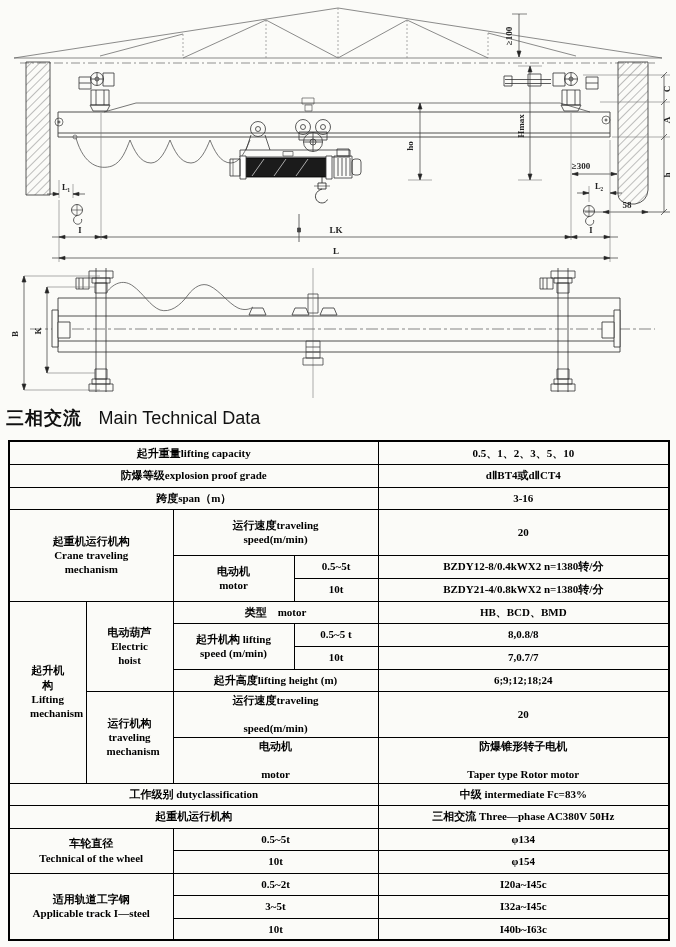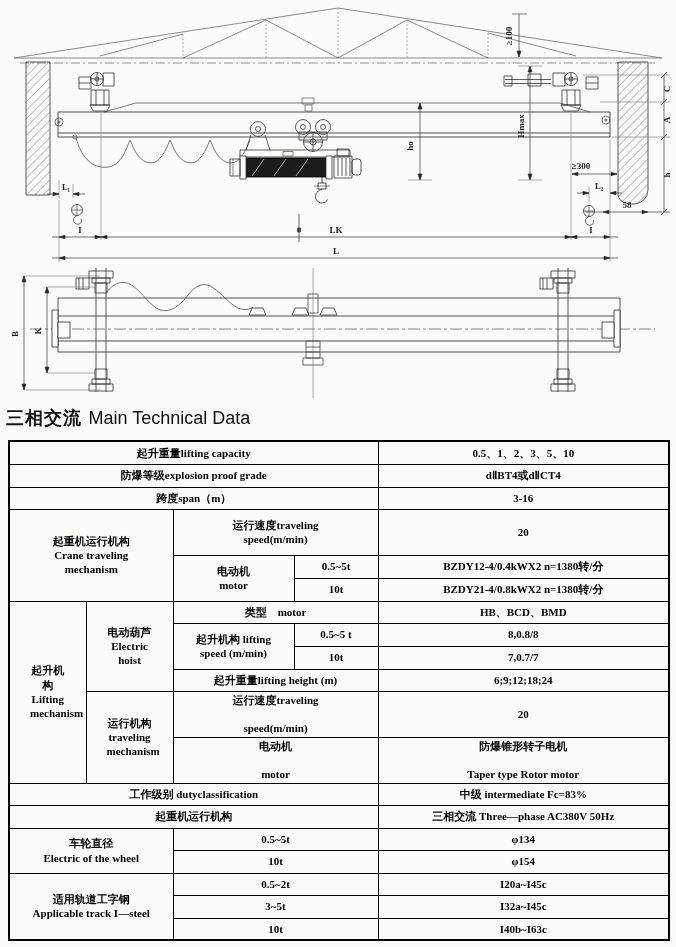--- a/index.html
+++ b/index.html
@@ -1,21 +1,21 @@
 <!DOCTYPE html>
 <html><head>
 <meta charset="utf-8">
 <style>
   html,body{margin:0;padding:0;background:#fbfbf8;}
   body{width:676px;height:947px;position:relative;font-family:"Liberation Sans",sans-serif;color:#111;overflow:hidden;}
   svg{display:block;}
   .dwg line,.dwg path,.dwg rect,.dwg circle,.dwg polyline{vector-effect:non-scaling-stroke;}
   .heading{margin:6px 0 10px 6px;}
   .heading .cn{font-weight:bold;font-size:18px;letter-spacing:1px;}
-  .heading .en{font-size:18px;margin-left:2px;}
+  .heading .en{font-size:18px;margin-left:12px;}
   table.spec{border-collapse:collapse;margin:8px 0 0 8px;table-layout:fixed;width:660px;
     font-family:"Liberation Serif",serif;font-weight:bold;font-size:11px;color:#000;}
   table.spec td{border:1px solid #000;text-align:center;vertical-align:middle;
     padding:1px 20px;white-space:pre-line;line-height:1.3;}
   table.spec{border:2px solid #000;}
   .dimtext{font-family:"Liberation Serif",serif;font-size:9px;fill:#222;font-weight:bold;}
   .dimtext.small{font-size:8.5px;}
 </style>
 </head>
 <body>
@@ -367,21 +367,21 @@
 Crane traveling
 mechanism</td>
     <td colspan="2">运行速度traveling
 speed(m/min)</td>
     <td>20</td>
   </tr>
   <tr style="height:23px">
     <td rowspan="2">电动机
 motor</td>
     <td>0.5~5t</td>
-    <td>BZDY12-4/0.4kWX2  n=1380转/分</td>
+    <td>BZDY12-8/0.4kWX2  n=1380转/分</td>
   </tr>
   <tr style="height:23px">
     <td>10t</td>
     <td>BZDY21-4/0.8kWX2  n=1380转/分</td>
   </tr>
   <tr style="height:22px">
     <td rowspan="6">起升机构
 Lifting
 mechanism</td>
     <td rowspan="4">电动葫芦
@@ -394,21 +394,21 @@
     <td rowspan="2">起升机构 lifting
 speed (m/min)</td>
     <td>0.5~5 t</td>
     <td>8,0.8/8</td>
   </tr>
   <tr style="height:23px">
     <td>10t</td>
     <td>7,0.7/7</td>
   </tr>
   <tr style="height:22px">
-    <td colspan="2">起升重量lifting height (m)</td>
+    <td colspan="2">起升高度lifting height (m)</td>
     <td>6;9;12;18;24</td>
   </tr>
   <tr style="height:46px">
     <td rowspan="2">运行机构
 traveling
 mechanism</td>
     <td colspan="2">运行速度traveling
 
 speed(m/min)</td>
     <td>20</td>
@@ -424,21 +424,21 @@
   <tr style="height:22px">
     <td colspan="4">工作级别  dutyclassification</td>
     <td>中级 intermediate Fc=83%</td>
   </tr>
   <tr style="height:23px">
     <td colspan="4">起重机运行机构</td>
     <td>三相交流  Three—phase AC380V 50Hz</td>
   </tr>
   <tr style="height:22px">
     <td colspan="2" rowspan="2">车轮直径
-Electric of the wheel</td>
+Technical of the wheel</td>
     <td colspan="2">0.5~5t</td>
     <td>φ134</td>
   </tr>
   <tr style="height:23px">
     <td colspan="2">10t</td>
     <td>φ154</td>
   </tr>
   <tr style="height:22px">
     <td colspan="2" rowspan="3">适用轨道工字钢
 Applicable track I—steel</td>

